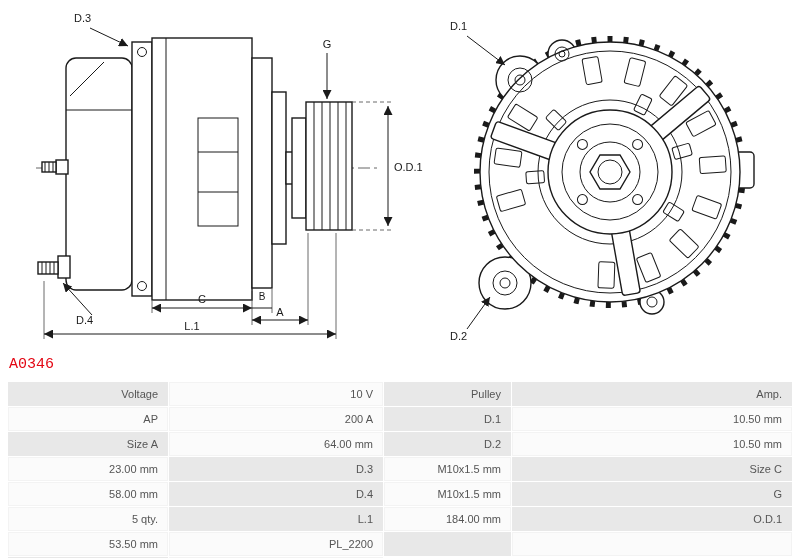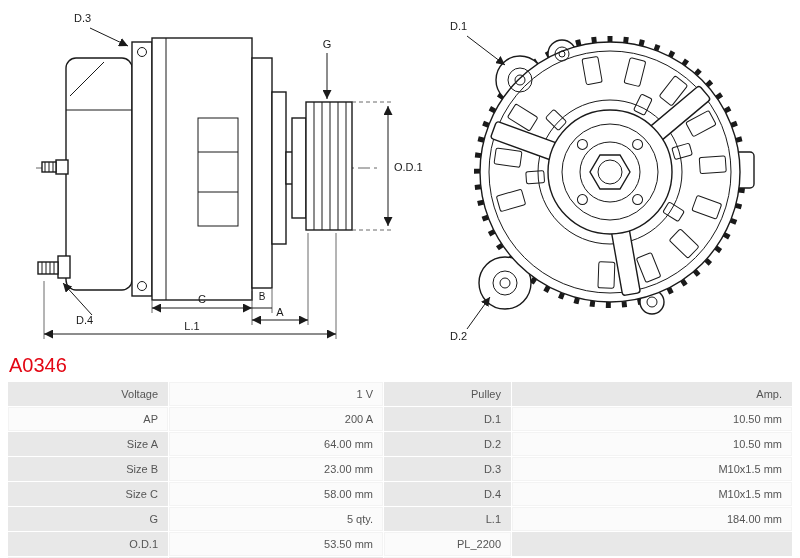--- a/index.html
+++ b/index.html
@@ -9,21 +9,21 @@
   svg{display:block;}
   svg text{font-family:"Liberation Sans", sans-serif;font-size:11px;fill:#1a1a1a;}
   svg text.small{font-size:10px;}
   .ln{stroke:#1a1a1a;stroke-width:1.4;fill:#fff;}
   .thin{stroke:#1a1a1a;stroke-width:1;fill:none;}
   .dim{stroke:#1a1a1a;stroke-width:1;fill:none;}
   .wit{stroke:#444;stroke-width:.8;fill:none;}
   .dash{stroke:#444;stroke-width:.8;fill:none;stroke-dasharray:4 3;}
   .cl{stroke:#555;stroke-width:.9;fill:none;stroke-dasharray:12 4 3 4;}
   .teeth{stroke:#1a1a1a;stroke-width:6;fill:none;stroke-dasharray:5 11;}
-  .part-number{margin:4px 0 8px 9px;font-size:20px;line-height:18px;color:#e30613;}
+  .part-number{margin:4px 0 8px 9px;font-size:15px;line-height:18px;color:#e30613;font-family:Liberation Mono, monospace;}
   .spec{display:grid;grid-template-columns:160px 214px 127px 280px;grid-auto-rows:24px;
         gap:1px;margin:0 8px;font-size:11px;color:#555;background:#fff;}
   .cell{display:flex;align-items:center;justify-content:flex-end;padding-right:10px;}
   .lab{background:#e8e8e8;text-align:center;}
   .val{background:#fbfbfb;box-shadow:inset 0 0 0 1px #f3f3f3;}
 </style>
 </head>
 <body>
 
 <div class="page">
@@ -180,35 +180,34 @@
         <text x="450" y="340">D.2</text>
         <line class="dim" x1="467" y1="329" x2="490" y2="297" marker-end="url(#ar)"></line>
       </g>
     </svg>
   </div>
 
   <div class="part-number">A0346</div>
 
   <div class="spec">
     <div class="cell lab">Voltage</div>
-    <div class="cell val">1 V</div>
+    <div class="cell val">10 V</div>
     <div class="cell lab">Pulley</div>
     <div class="cell lab">Amp.</div>
 
     <div class="cell val">AP</div>
     <div class="cell val">200 A</div>
     <div class="cell lab">D.1</div>
     <div class="cell val">10.50 mm</div>
 
     <div class="cell lab">Size A</div>
     <div class="cell val">64.00 mm</div>
     <div class="cell lab">D.2</div>
     <div class="cell val">10.50 mm</div>
 
-    <div class="cell lab">Size B</div>
     <div class="cell val">23.00 mm</div>
     <div class="cell lab">D.3</div>
     <div class="cell val">M10x1.5 mm</div>
 
     <div class="cell lab">Size C</div>
     <div class="cell val">58.00 mm</div>
     <div class="cell lab">D.4</div>
     <div class="cell val">M10x1.5 mm</div>
 
     <div class="cell lab">G</div>

